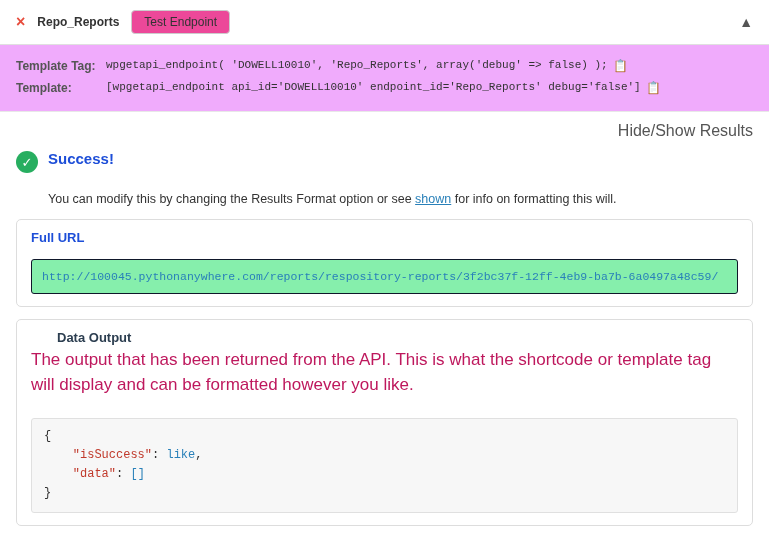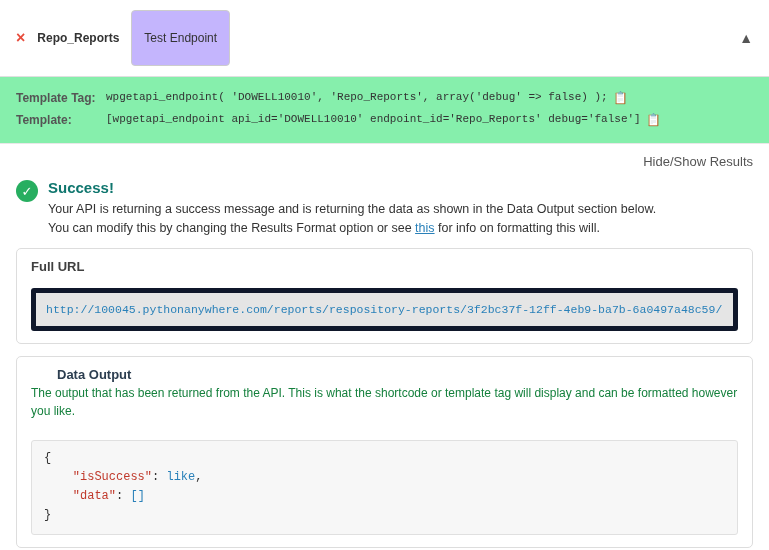--- a/index.html
+++ b/index.html
@@ -31,38 +31,38 @@
       font-size: 16px;
       cursor: pointer;
       font-weight: bold;
     }
     .endpoint-title {
       font-size: 12px;
       font-weight: 600;
       color: #333;
     }
     .test-endpoint-btn {
-      background: #c4b5fd;
+      background: #ec4899;
       border: 1px solid #ccc;
       border-radius: 4px;
-      padding: 20px 12px;
+      padding: 4px 12px;
       font-size: 12px;
       cursor: pointer;
       color: #333;
     }
     .chevron-up {
       font-size: 14px;
       color: #555;
     }
 
     
     .tags-section {
       padding: 12px 16px 10px;
       border-bottom: 1px solid #e8e8e8;
-      background: #86efac;
+      background: #f0abfc;
     }
     .tag-row {
       display: flex;
       align-items: flex-start;
       margin-bottom: 4px;
       font-size: 12px;
       line-height: 1.5;
     }
     .tag-label {
       font-weight: 600;
@@ -86,21 +86,21 @@
     .results-area {
       padding: 10px 16px 0;
     }
     .hide-show-row {
       display: flex;
       justify-content: flex-end;
       margin-bottom: 10px;
     }
     .hide-show-link {
       color: #555;
-      font-size: 13px;
+      font-size: 16px;
       cursor: pointer;
       text-decoration: none;
     }
 
     
     .success-banner {
       display: flex;
       align-items: flex-start;
       gap: 10px;
       margin-bottom: 10px;
@@ -115,21 +115,21 @@
       justify-content: center;
       color: #fff;
       font-size: 13px;
       flex-shrink: 0;
       margin-top: 1px;
     }
     .success-text-block {}
     .success-title {
       font-size: 15px;
       font-weight: 700;
-      color: #0f766e;
+      color: #1d4ed8;
       margin-bottom: 4px;
     }
     .success-desc {
       font-size: 12.5px;
       color: #333;
       line-height: 1.5;
     }
     .success-desc a {
       color: #2980b9;
       text-decoration: underline;
@@ -141,54 +141,54 @@
       border-radius: 5px;
       margin-bottom: 12px;
       overflow: hidden;
     }
     .card-header {
       padding: 10px 14px 4px;
     }
     .card-header-title {
       font-size: 13px;
       font-weight: 700;
-      color: #404040;
+      color: #1d4ed8;
       margin-bottom: 2px;
     }
     .card-header-desc {
       font-size: 12px;
       color: #777;
     }
     .card-body {
       padding: 8px 14px 12px;
     }
 
     
     .url-box {
-      background: #e5e5e5;
-      border: 5px solid #0f172a;
+      background: #86efac;
+      border: 1px solid #0f172a;
       border-radius: 3px;
       padding: 8px 10px;
       font-family: 'Courier New', Courier, monospace;
       font-size: 11.5px;
       color: #2980b9;
       word-break: break-all;
       line-height: 1.5;
     }
 
     
     .data-output-title {
       color: #2c3e50;
       font-size: 13px;
       font-weight: 700;
       margin-left: 26px;
     }
     .data-output-desc {
-      font-size: 12px;
-      color: #15803d;
+      font-size: 17px;
+      color: #be185d;
       line-height: 1.5;
     }
 
     
     .code-block {
       background: #f7f7f7;
       border: 1px solid #e0e0e0;
       border-radius: 3px;
       padding: 8px 12px;
       font-family: 'Courier New', Courier, monospace;
@@ -233,22 +233,22 @@
 
   <div class="hide-show-row">
     <a class="hide-show-link">Hide/Show Results</a>
   </div>
 
   <div class="success-banner">
     <div class="success-check">✓</div>
     <div class="success-text-block">
       <div class="success-title">Success!</div>
       <div class="success-desc">
-        <span>Your API is returning a success message and is returning the data as shown in the Data Output section below.</span><br>
-        <span>You can modify this by changing the Results Format option or see </span><a href="#">this</a><span> for info on formatting this will.</span>
+        <br>
+        <span>You can modify this by changing the Results Format option or see </span><a href="#">shown</a><span> for info on formatting this will.</span>
       </div>
     </div>
   </div>
 
   <div class="card">
     <div class="card-header">
       <div class="card-header-title">Full URL</div>
     </div>
     <div class="card-body">
       <div class="url-box">http://100045.pythonanywhere.com/reports/respository-reports/3f2bc37f-12ff-4eb9-ba7b-6a0497a48c59/</div>

